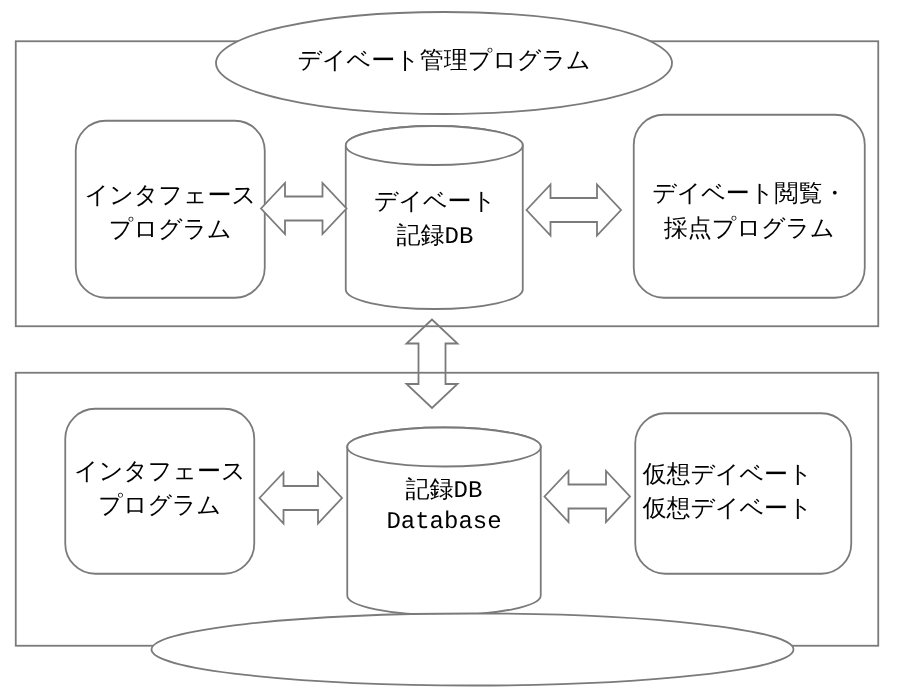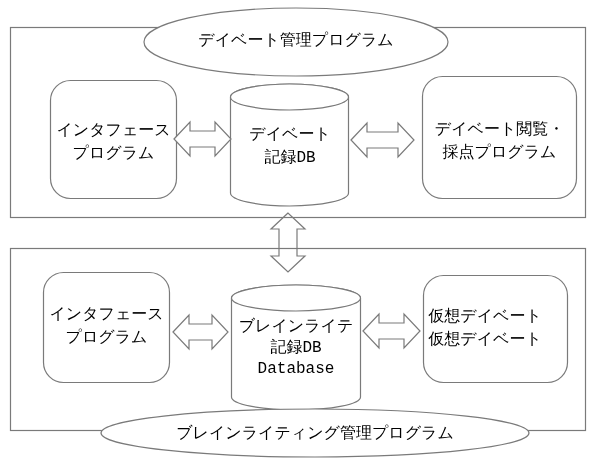--- a/index.html
+++ b/index.html
@@ -83,25 +83,23 @@
     <div>デイベート閲覧・</div>
     <div>採点プログラム</div>
   </div>
 
   <div class="label" style="left:43px; top:304px; width:127px; line-height:23px;">
     <div>インタフェース</div>
     <div>プログラム</div>
   </div>
 
   <div class="label" style="left:231px; top:317px; width:130px; line-height:21px;">
-    <div>ブレインライテ</div>
     <div>記録DB</div>
     <div>Database</div>
   </div>
 
   <div class="label" style="left:423px; top:306px; width:124px; line-height:23px;">
     <div>仮想デイベート</div>
     <div>仮想デイベート</div>
   </div>
 
-  <div class="label" style="left:115px; top:423px; width:400px; line-height:22px;">ブレインライティング管理プログラム</div>
 
 </div>
 
 </body></html>

